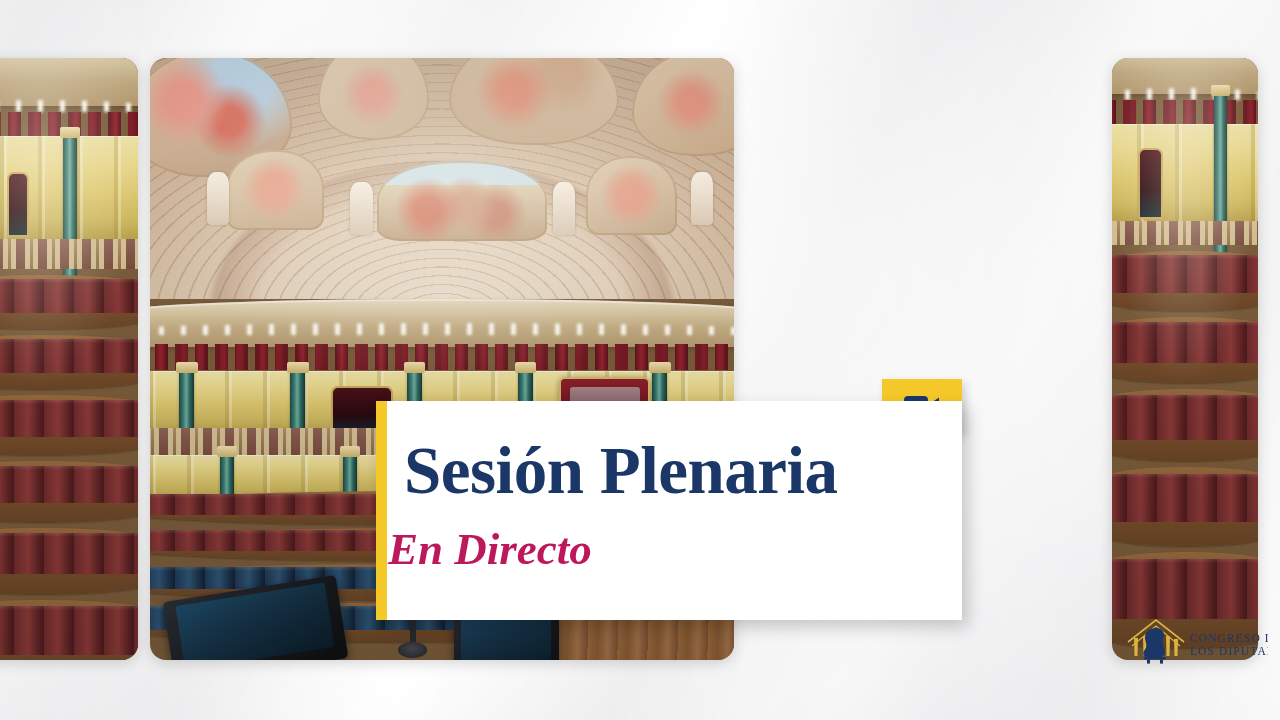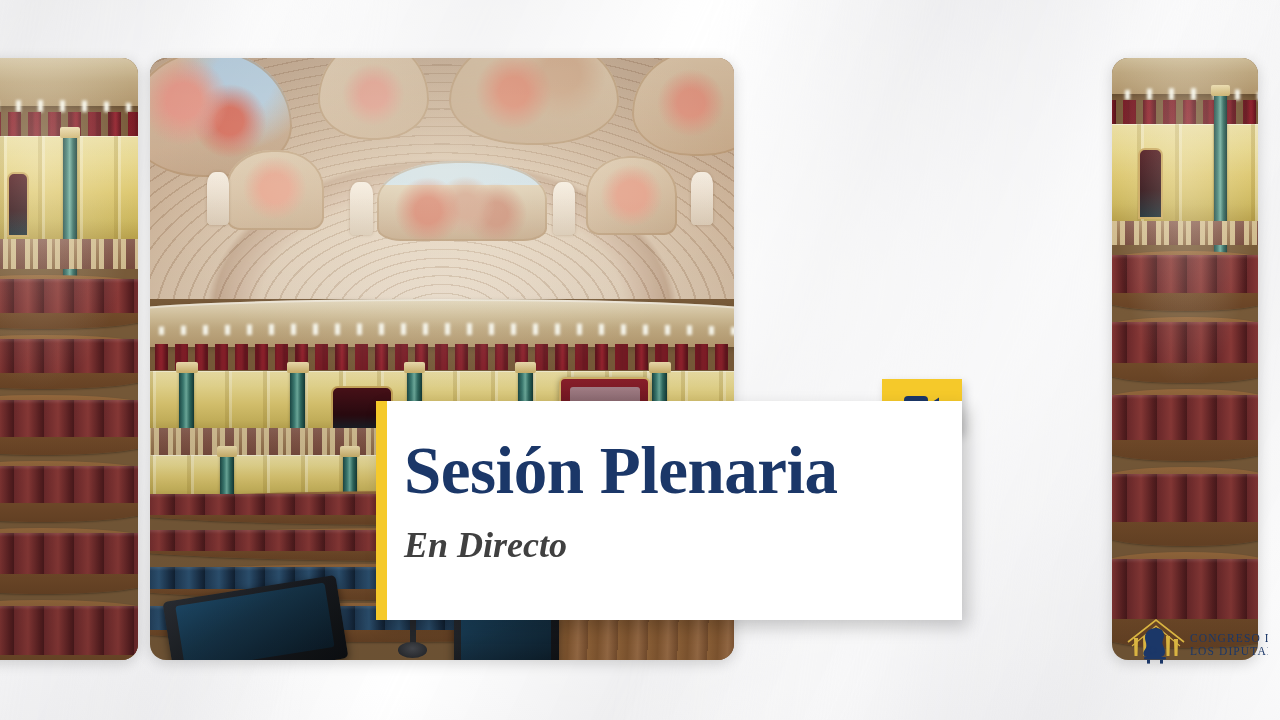--- a/index.html
+++ b/index.html
@@ -373,27 +373,27 @@
     font-family: "Liberation Serif", "DejaVu Serif", serif;
     font-weight: 700;
     font-size: 67px;
     line-height: 1.0;
     color: #1b3768;
     letter-spacing: -0.5px;
     white-space: nowrap;
   }
   .title-sub {
     position: absolute;
-    left: 28px; top: 126px;
+    left: 12px; top: 126px;
     font-family: "Liberation Serif", "DejaVu Serif", serif;
     font-weight: 700;
     font-style: italic;
-    font-size: 36px;
+    font-size: 45px;
     line-height: 1.0;
-    color: #404040;
+    color: #be185d;
     white-space: nowrap;
   }
 
   
   .live-badge {
     position: absolute;
     left: 882px; top: 379px;
     width: 80px; height: 54px;
     background: #f5c92a;
     box-shadow: 3px 4px 9px rgba(0,0,0,0.18);

